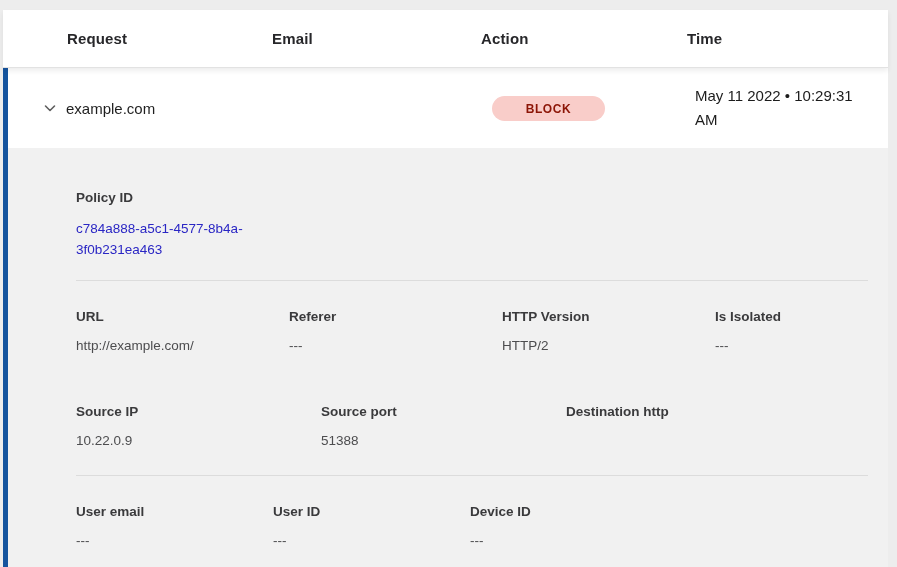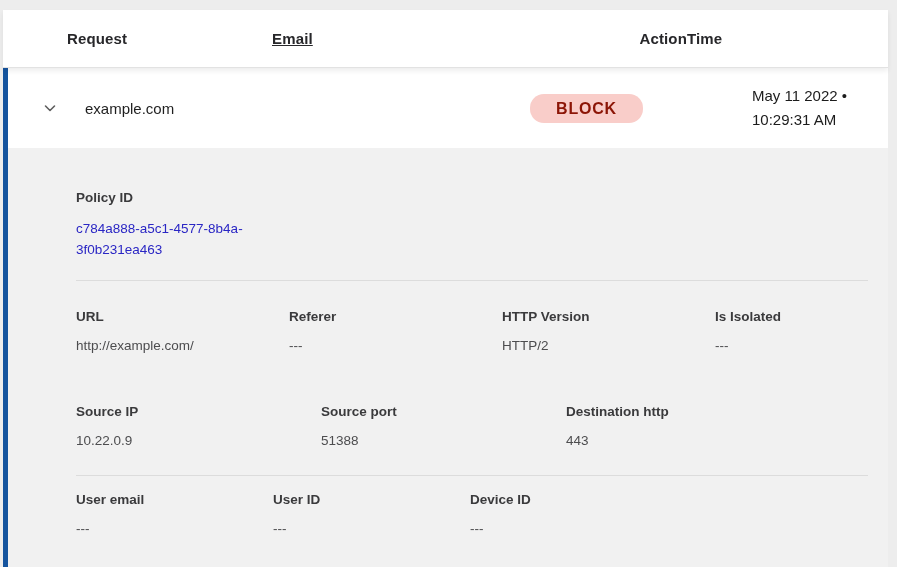--- a/index.html
+++ b/index.html
@@ -24,53 +24,52 @@
     position: relative;
     z-index: 2;
   }
   .log-header .col {
     font-size: 15px;
     font-weight: 700;
     color: #27272a;
     letter-spacing: .01em;
   }
   .col-request { width: 205px; }
-  .col-email   { width: 209px; text-decoration: underline; }
-  .col-action  { width: 206px; text-align: right; }
+  .col-email   { width: 209px; }
+  .col-action  { width: 206px; }
   .col-time    { flex: 1; }
 
   
   .row-group {
     border-left: 5px solid var(--accent-blue, #15549e);
     flex: 1;
     display: flex;
     flex-direction: column;
     min-height: 0;
   }
   .log-row {
     display: flex;
     align-items: center;
     height: 80px;
     min-height: 80px;
     background: #ffffff;
     padding-left: 34px;
     cursor: pointer;
-    gap: 19px;
   }
   .chevron-wrap { width: 24px; display: flex; align-items: center; }
   .cell-request { width: 426px; font-size: 15px; color: #1f1f1f; }
   .cell-action  { width: 203px; }
   .cell-time    { flex: 1; font-size: 15px; color: #1c1c1c; line-height: 24px; padding-right: 24px; max-width: 203px; }
 
   .badge-block {
     display: inline-block;
     min-width: 113px;
     padding: 6px 18px 5px;
     text-align: center;
-    font-size: 16px;
+    font-size: 12px;
     font-weight: 700;
     letter-spacing: .05em;
     color: var(--badge-text, #8c1506);
     background: var(--badge-bg, #f9cdc9);
     border-radius: 14px;
   }
 
   
   .details {
     background: #f1f1f1;
@@ -106,21 +105,21 @@
   }
   .divider-1 { margin-top: 20px; }
   .divider-2 { margin-top: 26px; }
   .fields-row {
     display: grid;
     grid-template-columns: repeat(4, 197px);
   }
   .fields-row .field { padding-right: 16px; }
   .row-1 { margin-top: 28px; gap: 16px; }
   .row-2 { margin-top: 50px; gap: 48px; }
-  .row-3 { margin-top: 16px; }
+  .row-3 { margin-top: 28px; }
 </style>
 </head>
 <body>
 
 <div class="page">
   <div class="card">
 
     <div class="log-header">
       <div class="col col-request">Request</div>
       <div class="col col-email">Email</div>
@@ -175,21 +174,20 @@
           <div class="field">
             <div class="field-label">Source IP</div>
             <div class="field-value">10.22.0.9</div>
           </div>
           <div class="field">
             <div class="field-label">Source port</div>
             <div class="field-value">51388</div>
           </div>
           <div class="field">
             <div class="field-label">Destination http</div>
-            <div class="field-value">443</div>
           </div>
         </div>
 
         <hr class="divider divider-2">
 
         <div class="fields-row row-3">
           <div class="field">
             <div class="field-label">User email</div>
             <div class="field-value">---</div>
           </div>

